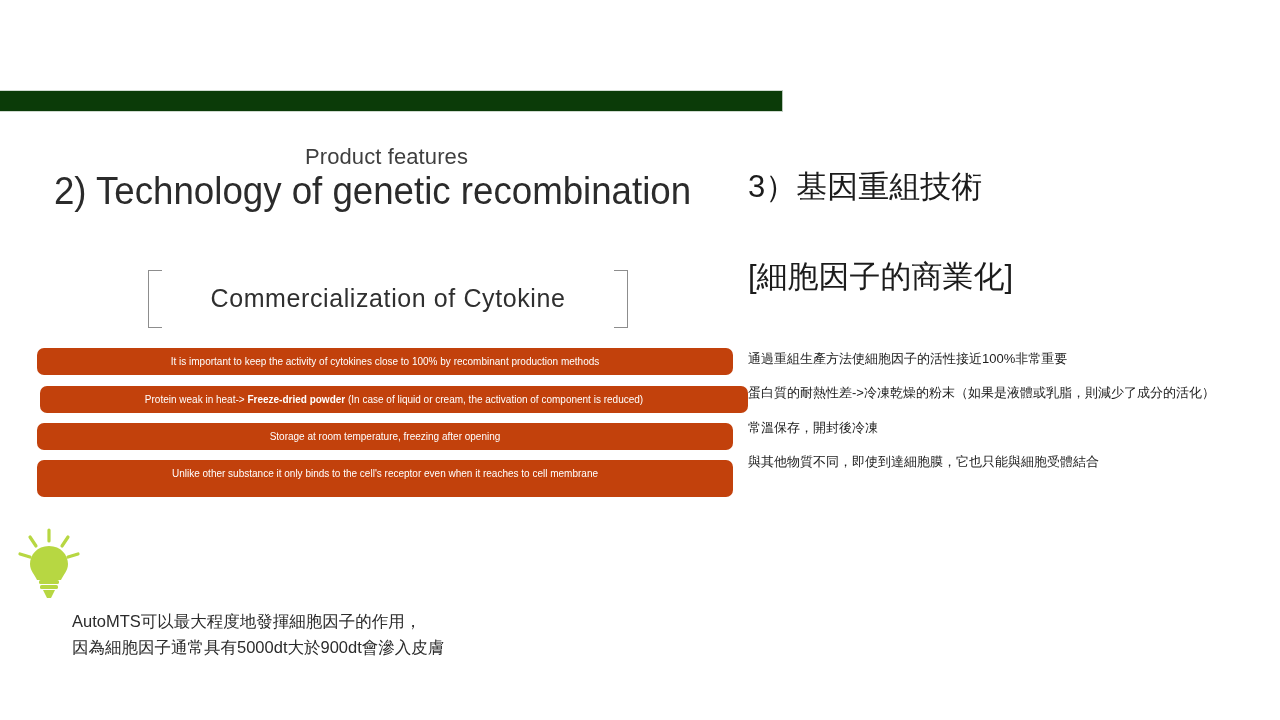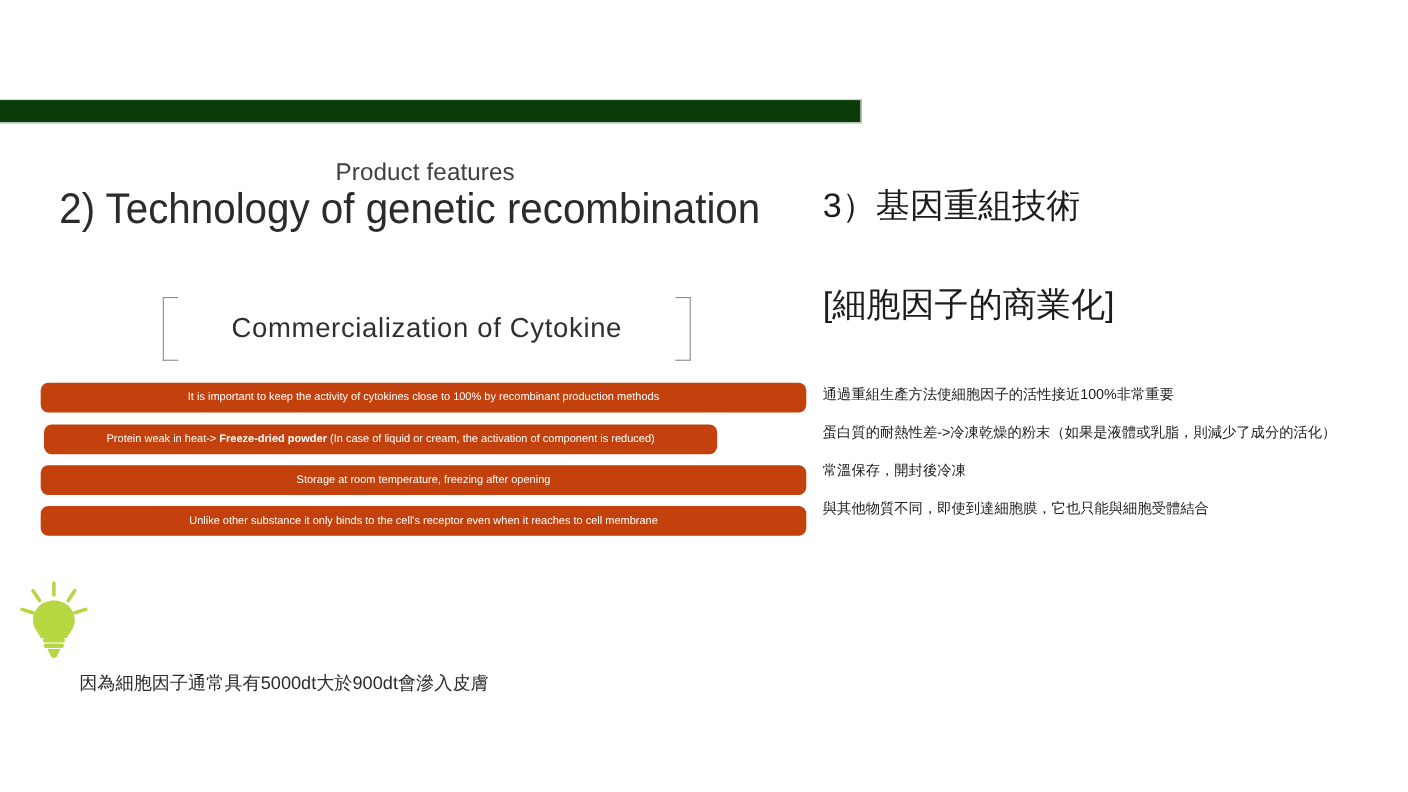--- a/index.html
+++ b/index.html
@@ -116,23 +116,23 @@
     border-radius: 7px;
     color: #ffffff;
     font-size: 10px;
     line-height: 27px;
     text-align: center;
     white-space: nowrap;
     overflow: hidden;
     box-shadow: 0 0 0 1px rgba(255,255,255,0.0);
   }
   .bar-0 { left: 37px;  top: 0px;   width: 696px; height: 27px; }
-  .bar-1 { left: 40px;  top: 38px;  width: 612px; height: 27px; }
+  .bar-1 { left: 40px;  top: 38px;  width: 708px; height: 27px; }
   .bar-2 { left: 37px;  top: 75px;  width: 696px; height: 27px; }
-  .bar-3 { left: 37px;  top: 112px; width: 696px; height: 27px; }
+  .bar-3 { left: 37px;  top: 112px; width: 696px; height: 37px; }
   .bar b { font-weight: bold; }
 
   
   .note-row {
     position: absolute;
     left: 0;
     top: 418px;
     width: 745px;
     height: 80px;
   }
@@ -256,20 +256,21 @@
         <line x1="60" y1="26" x2="50" y2="29"></line>
       </g>
       <path d="M31 18 C19 18 12 27 12 36 C12 43 17 47 19 52 L43 52 C45 47 50 43 50 36 C50 27 43 18 31 18 Z" fill="#b7d742"></path>
       <rect x="21" y="52" width="20" height="4" rx="1.6" fill="#b7d742"></rect>
       <rect x="22" y="57" width="18" height="4" rx="1.6" fill="#b7d742"></rect>
       <path d="M25 62 L37 62 L33 70 L29 70 Z" fill="#b7d742"></path>
     </svg>
   </div>
 
   <div class="note-cn">
+    <div>AutoMTS可以最大程度地發揮細胞因子的作用，</div>
     <div>因為細胞因子通常具有5000dt大於900dt會滲入皮膚</div>
   </div>
 
 </div>
 
 <div class="right-panel">
 
   <div class="cn-h1">3）基因重組技術</div>
 
   <div class="cn-h2">[細胞因子的商業化]</div>

